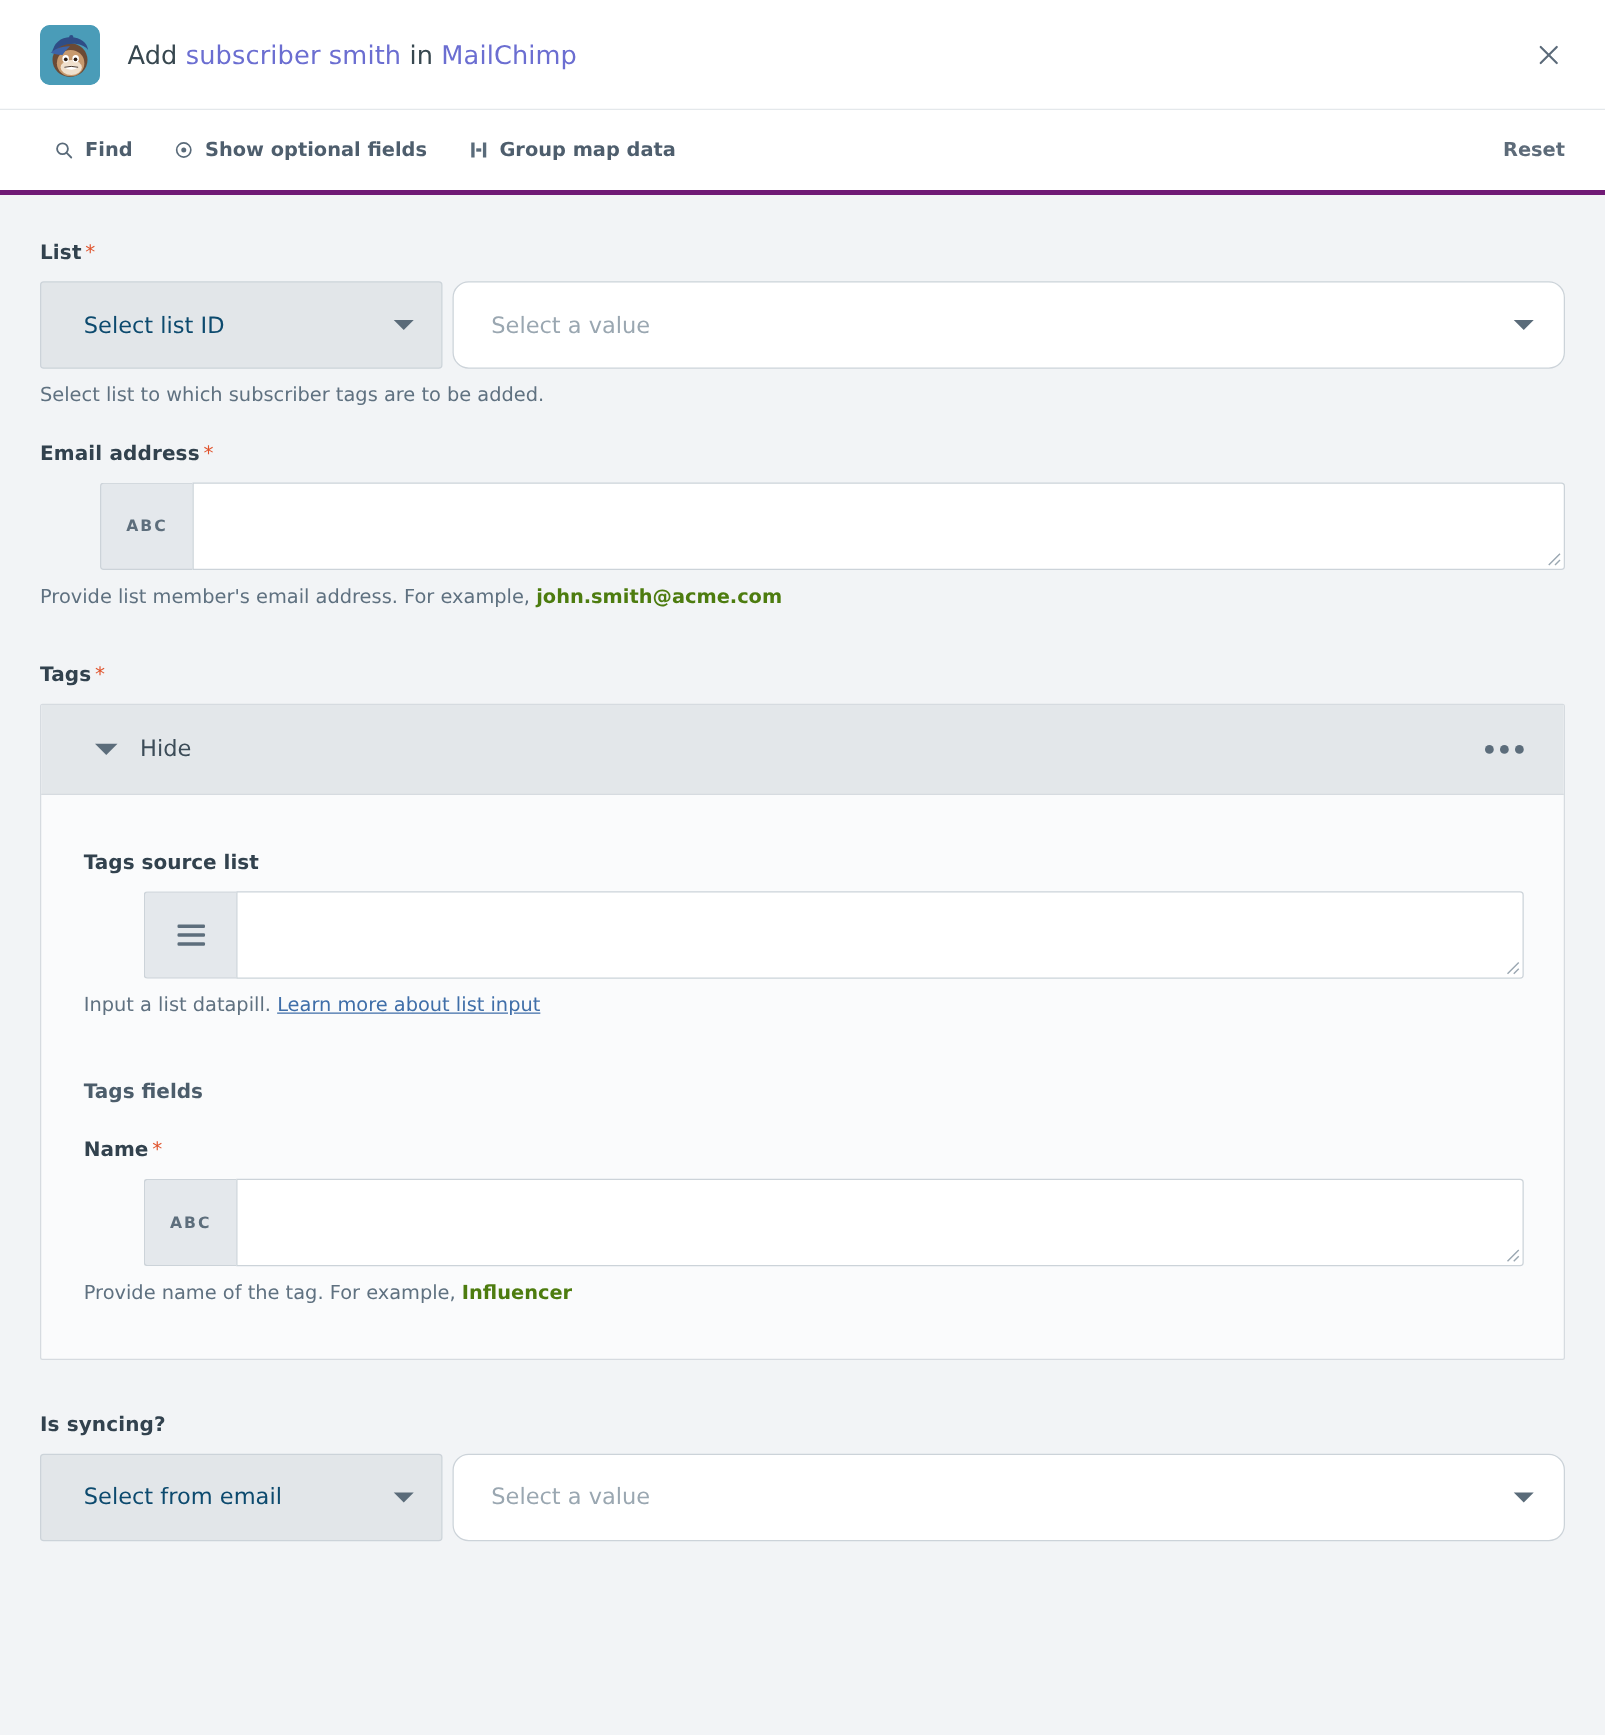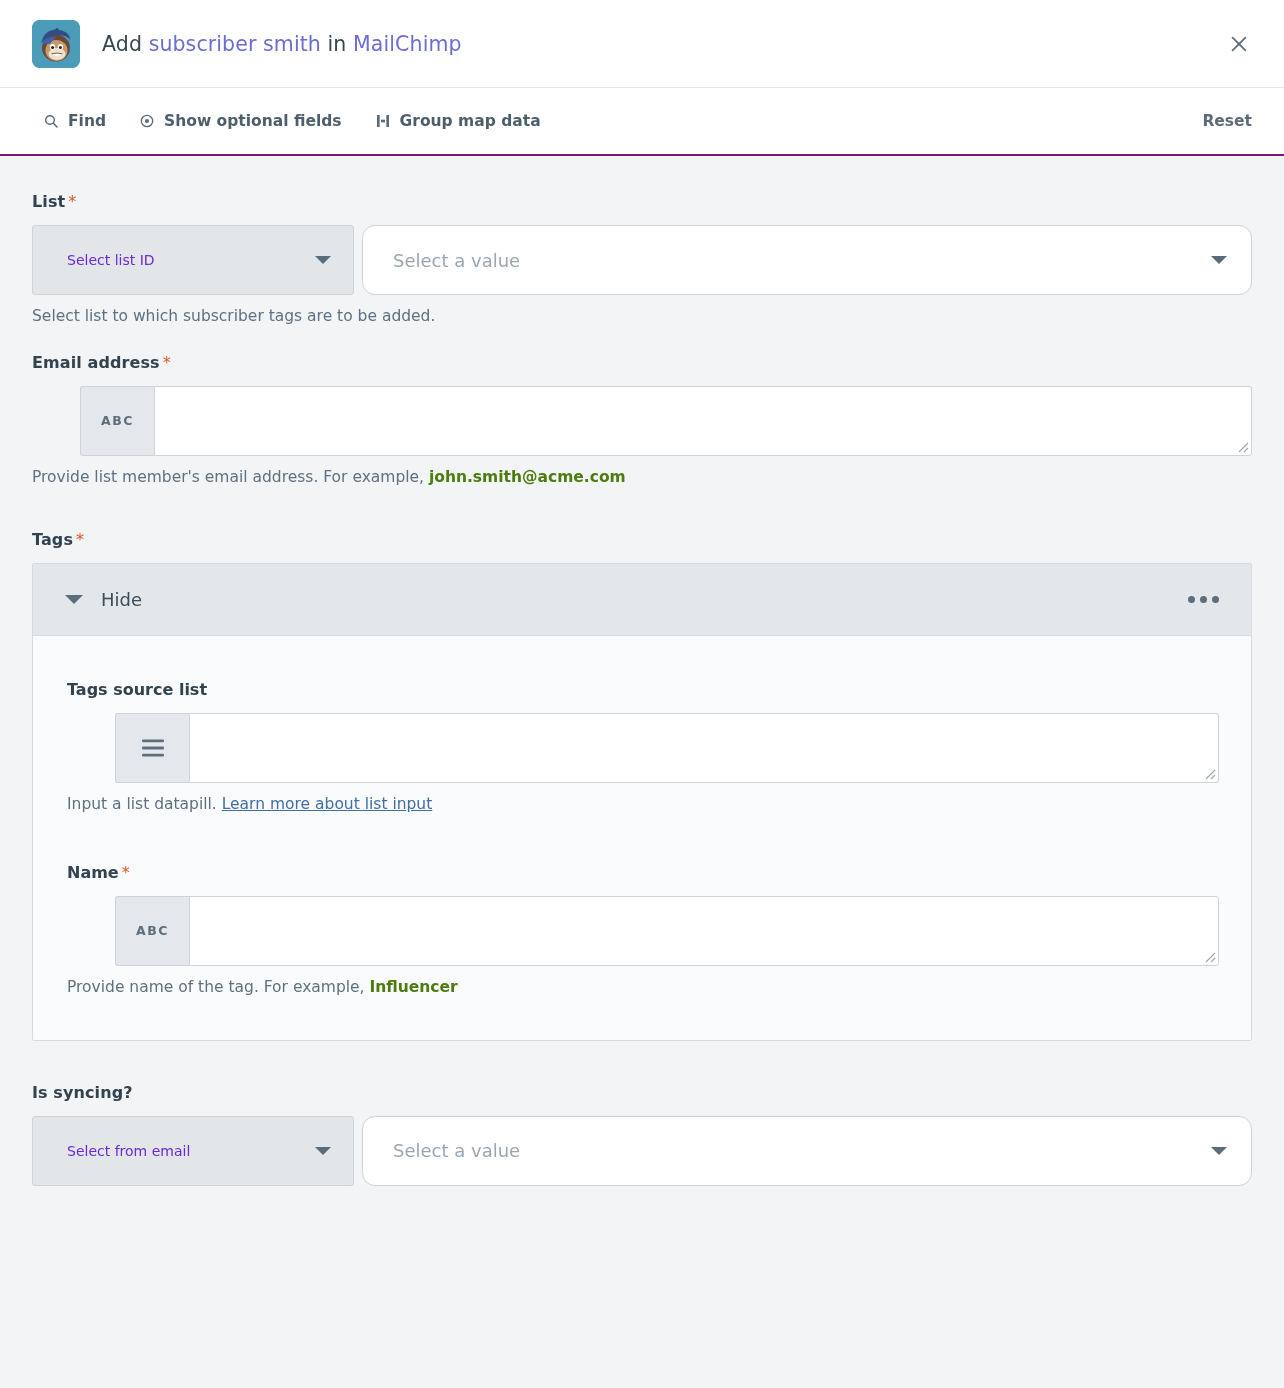--- a/index.html
+++ b/index.html
@@ -52,21 +52,21 @@
   }
   .close-btn svg { width: 22px; height: 22px; }
 
   
   .toolbar {
     height: 68px;
     background: #ffffff;
     display: flex;
     align-items: center;
     padding: 0 28px 0 42px;
-    border-bottom: 2px solid #701a75;
+    border-bottom: 4px solid #701a75;
   }
   .tb-item {
     display: flex; align-items: center;
     font-size: 15.5px;
     font-weight: bold;
     color: #4e5e6d;
     margin-right: 32px;
     cursor: pointer;
     white-space: nowrap;
   }
@@ -112,22 +112,22 @@
     width: 322px; height: 70px;
     background: #e2e6e9;
     border: 1px solid #ccd3d9;
     border-radius: 3px;
     display: flex; align-items: center;
     padding: 0 22px 0 34px;
     cursor: pointer;
     flex: 0 0 auto;
   }
   .select-btn .sb-label {
-    font-size: 14px;
-    color: #6d28d9;
+    font-size: 18px;
+    color: #0c4a6e;
     flex: 1 1 auto;
     white-space: nowrap;
   }
   .caret {
     width: 0; height: 0;
     border-left: 8px solid transparent;
     border-right: 8px solid transparent;
     border-top: 8px solid #5a6b79;
     flex: 0 0 auto;
   }
@@ -187,21 +187,21 @@
   
   .panel {
     border: 1px solid #d6dbe0;
     border-radius: 2px;
     background: #fafbfc;
   }
   .panel-head {
     height: 72px;
     background: #e3e7ea;
     display: flex; align-items: center;
-    padding: 0 22px 0 32px;
+    padding: 0 22px 0 43px;
     border-bottom: 1px solid #d6dbe0;
     cursor: pointer;
   }
   .panel-head .tri {
     width: 0; height: 0;
     border-left: 9px solid transparent;
     border-right: 9px solid transparent;
     border-top: 9px solid #5c6d7b;
     margin-right: 18px;
     flex: 0 0 auto;
@@ -378,20 +378,21 @@
                   </svg>
                 </span>
               </div>
             </div>
             <div class="hint">
               <span>Input a list datapill. </span><a href="#">Learn more about list input</a>
             </div>
           </div>
 
           <div style="margin-top:48px;">
+            <div class="group-title">Tags fields</div>
 
             <div style="margin-top:28px;">
               <div class="sub-label">
                 <span>Name</span><span class="req">*</span>
               </div>
               <div class="text-row">
                 <div class="prefix">
                   <span class="abc">ABC</span>
                 </div>
                 <div class="text-area">

